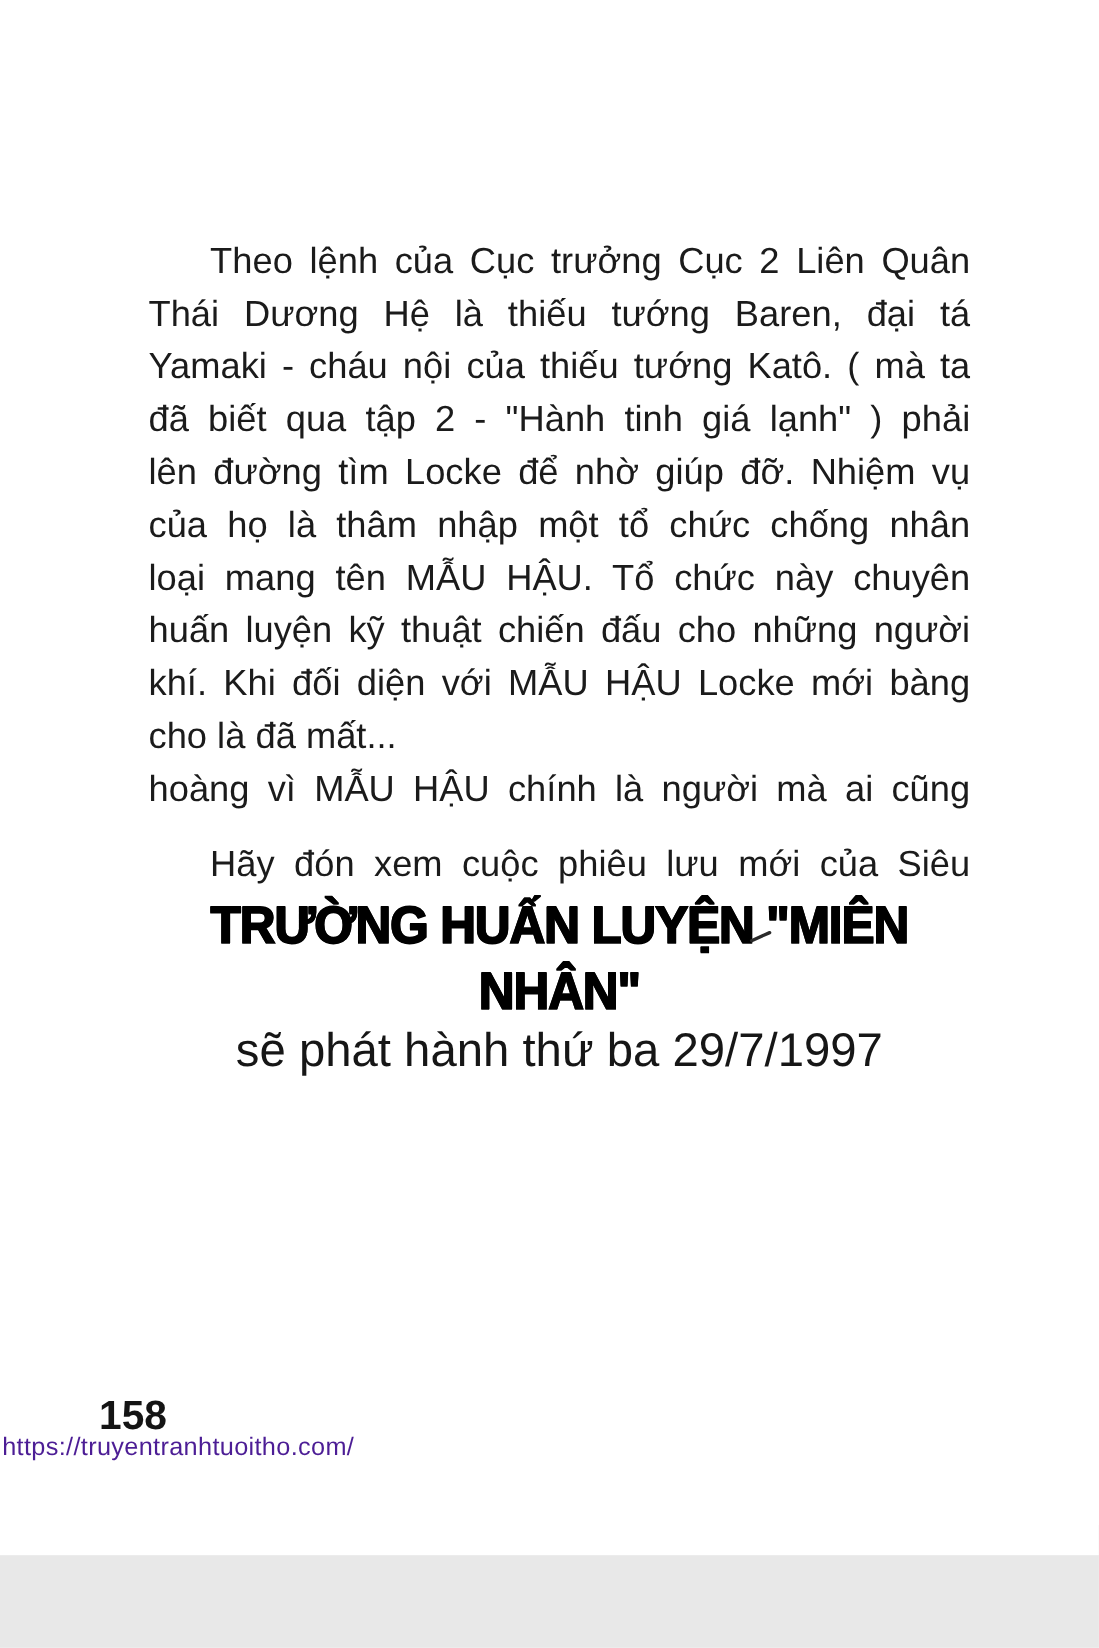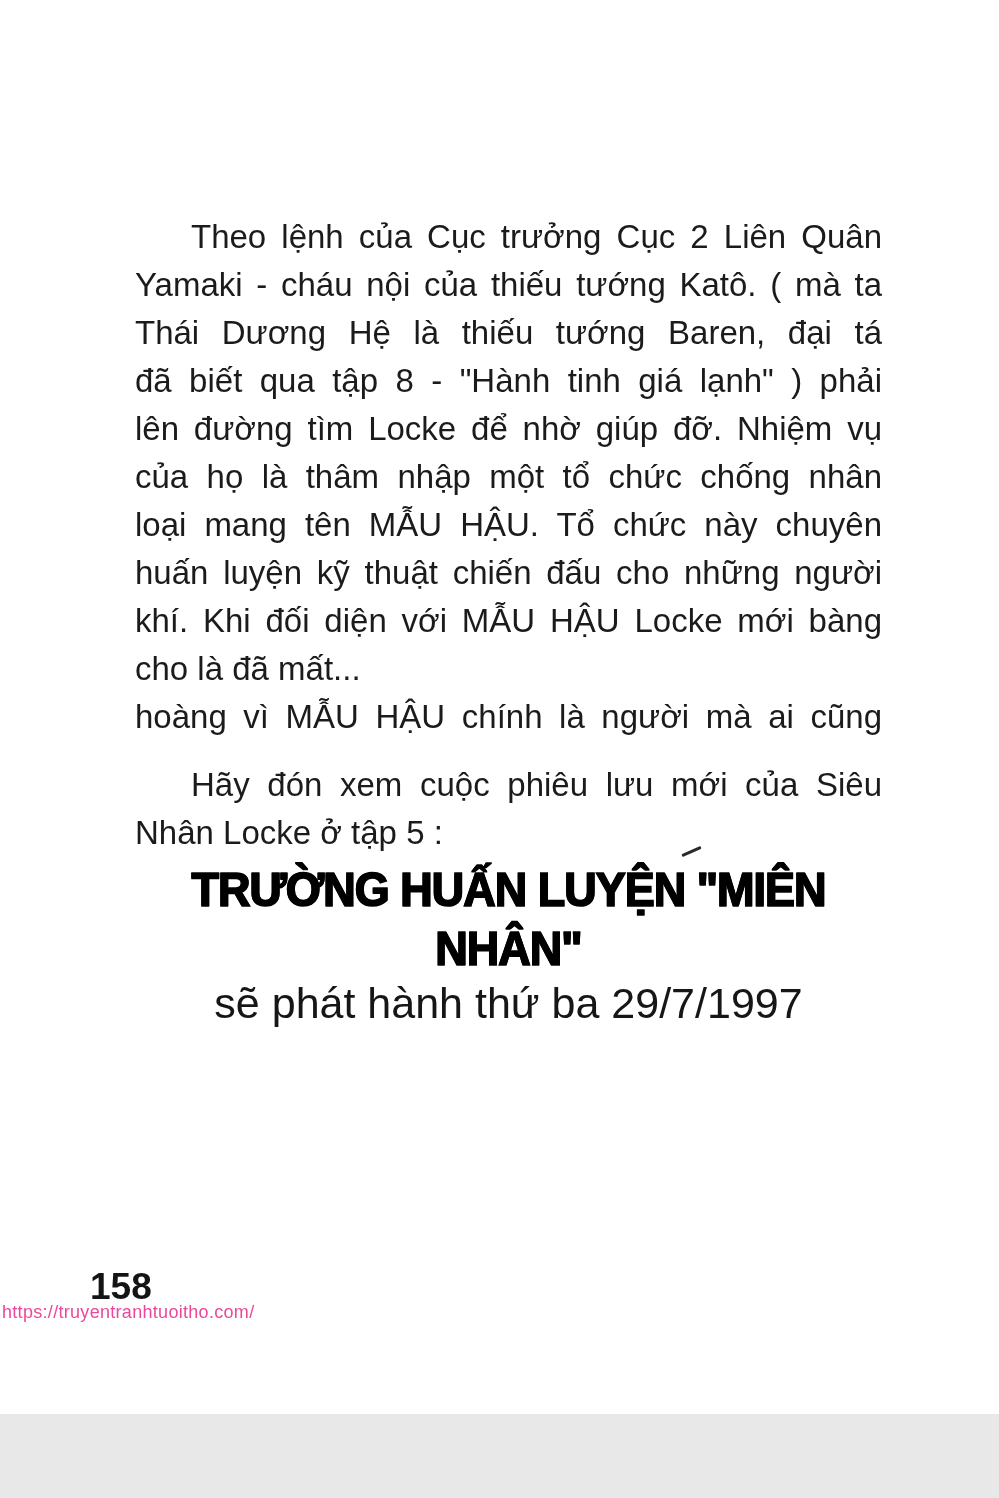--- a/index.html
+++ b/index.html
@@ -75,22 +75,22 @@
     top: 1266px;
     font-size: 37px;
     font-weight: bold;
     color: #141414;
     text-align: center;
   }
   .source-url {
     position: absolute;
     left: 2px;
     top: 1302px;
-    font-size: 18px;
-    color: #ec4899;
+    font-size: 23px;
+    color: #4c1d95;
     letter-spacing: 0.3px;
   }
   .watermark {
     position: absolute;
     right: 16px;
     top: 1449px;
     font-size: 29px;
     font-weight: 400;
     color: #919191;
     letter-spacing: 1px;
@@ -99,35 +99,34 @@
 </style>
 </head>
 <body>
 
 <div class="page">
 
   <div class="body-text">
 
     <div class="para">
       <span class="line indent">Theo lệnh của Cục trưởng Cục 2 Liên Quân</span>
+      <span class="line">Thái Dương Hệ là thiếu tướng Baren, đại tá</span>
       <span class="line">Yamaki - cháu nội của thiếu tướng Katô. ( mà ta</span>
-      <span class="line">Thái Dương Hệ là thiếu tướng Baren, đại tá</span>
-      <span class="line">đã biết qua tập 8 - "Hành tinh giá lạnh" ) phải</span>
+      <span class="line">đã biết qua tập 2 - "Hành tinh giá lạnh" ) phải</span>
       <span class="line">lên đường tìm Locke để nhờ giúp đỡ. Nhiệm vụ</span>
       <span class="line">của họ là thâm nhập một tổ chức chống nhân</span>
       <span class="line">loại mang tên MẪU HẬU. Tổ chức này chuyên</span>
       <span class="line">huấn luyện kỹ thuật chiến đấu cho những người</span>
       <span class="line">khí. Khi đối diện với MẪU HẬU Locke mới bàng</span>
       <span class="line last">cho là đã mất...</span>
       <span class="line">hoàng vì MẪU HẬU chính là người mà ai cũng</span>
     </div>
 
     <div class="para">
       <span class="line indent">Hãy đón xem cuộc phiêu lưu mới của Siêu</span>
-      <span class="line last">Nhân Locke ở tập 5 :</span>
     </div>
 
     <div class="volume-title">TRƯỜNG HUẤN LUYỆN "MIÊN NHÂN"</div>
 
     <div class="release-line">sẽ phát hành thứ ba 29/7/1997</div>
 
   </div>
 
   <div class="stray-mark"></div>
 

